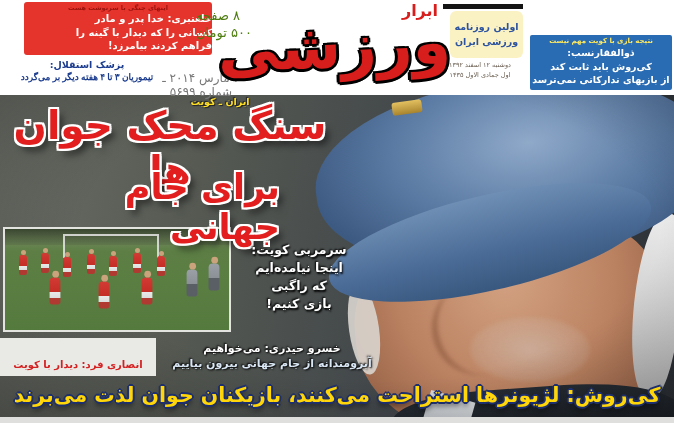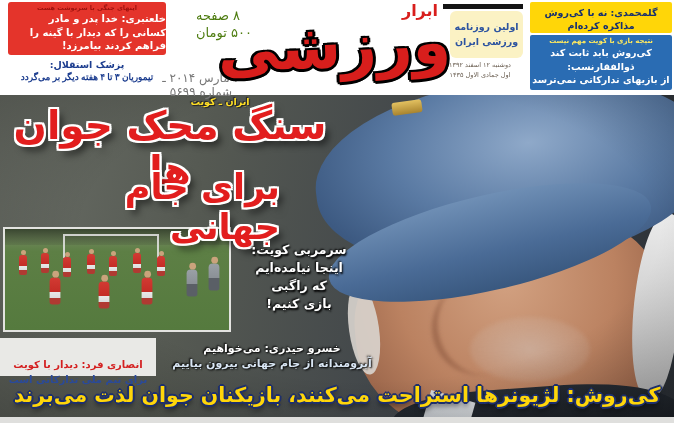--- a/index.html
+++ b/index.html
@@ -1,21 +1,21 @@
 <!DOCTYPE html>
 <html lang="fa" dir="rtl"><head>
 <meta charset="utf-8">
 <style>
   html,body{margin:0;padding:0;background:#888;}
   .page{position:relative;width:674px;height:423px;background:#fff;overflow:hidden;
         font-family:"DejaVu Sans",sans-serif;direction:rtl;}
 
   
   .masthead{position:absolute;top:0;left:0;width:674px;height:95px;background:#fff;z-index:10;}
-  .khal-box{position:absolute;left:8px;top:2px;width:158px;height:53px;background:#e4342b;
+  .khal-box{position:absolute;left:24px;top:2px;width:188px;height:53px;background:#e4342b;
             border-radius:3px;text-align:center;color:#fff;}
   .khal-kicker{font-size:6.5px;color:#9e120e;font-weight:bold;padding-top:2px;line-height:8px;}
   .khal-line{font-size:10px;font-weight:bold;line-height:13.5px;text-align:right;}
   .esteghlal{position:absolute;left:8px;top:58px;width:158px;text-align:center;color:#1c3d8f;}
   .esteghlal .l1{font-size:9.5px;font-weight:bold;line-height:13px;}
   .esteghlal .l2{font-size:9px;font-weight:bold;line-height:13px;font-family:Liberation Serif, serif;}
   .pages-block{position:absolute;left:196px;top:7px;width:66px;text-align:left;color:#4d7c0f;
                font-size:13px;font-weight:normal;line-height:17px;}
   .issue-line{position:absolute;left:158px;top:71px;width:86px;font-size:12px;color:#777;text-align:center;}
   .logo-main{position:absolute;left:233px;top:0px;width:218px;height:95px;text-align:center;
@@ -157,29 +157,25 @@
     <div class="tagline-box">
       <div>اولین روزنامه</div>
       <div>ورزشی ایران</div>
     </div>
 
     <div class="dates">
       <div>دوشنبه ۱۲ اسفند ۱۳۹۲</div>
       <div>اول جمادی الاول ۱۴۳۵</div>
     </div>
 
-    <div class="gol-box">
-      <div>گلمحمدی: نه با کی‌روش مذاکره کرده‌ام</div>
-      <div>نه با فدراسیون فوتبال</div>
-    </div>
 
     <div class="zol-box">
       <div class="zol-kicker">نتیجه بازی با کویت مهم نیست</div>
+      <div class="zol-line">ذوالفقارنسب:</div>
       <div class="zol-line">کی‌روش باید ثابت کند</div>
-      <div class="zol-line">ذوالفقارنسب:</div>
       <div class="zol-line">از بازیهای تدارکاتی نمی‌ترسد</div>
     </div>
   </div>
 
   <div class="cover">
 
     <div class="face"></div>
     <div class="sideburn"></div>
     <div class="hair-right"></div>
     <div class="brow"></div>
@@ -210,21 +206,20 @@
       <span class="pl" style="left:152px;top:27px"></span>
       <span class="pl big" style="left:46px;top:52px"></span>
       <span class="pl big" style="left:95px;top:56px"></span>
       <span class="pl big" style="left:138px;top:52px"></span>
       <span class="pl gray big" style="left:183px;top:44px"></span>
       <span class="pl gray big" style="left:205px;top:38px"></span>
     </div>
 
     <div class="caption">
       <div class="l1">انصاری فرد: دیدار با کویت</div>
-      <div class="l2">برای تیم ملی تدارکاتی است</div>
     </div>
 
     <div class="quote">
       <div class="ql">سرمربی کویت:</div>
       <div class="ql">اینجا نیامده‌ایم</div>
       <div class="ql">که راگبی</div>
       <div class="ql">بازی کنیم!</div>
     </div>
 
     <div class="heydari">

